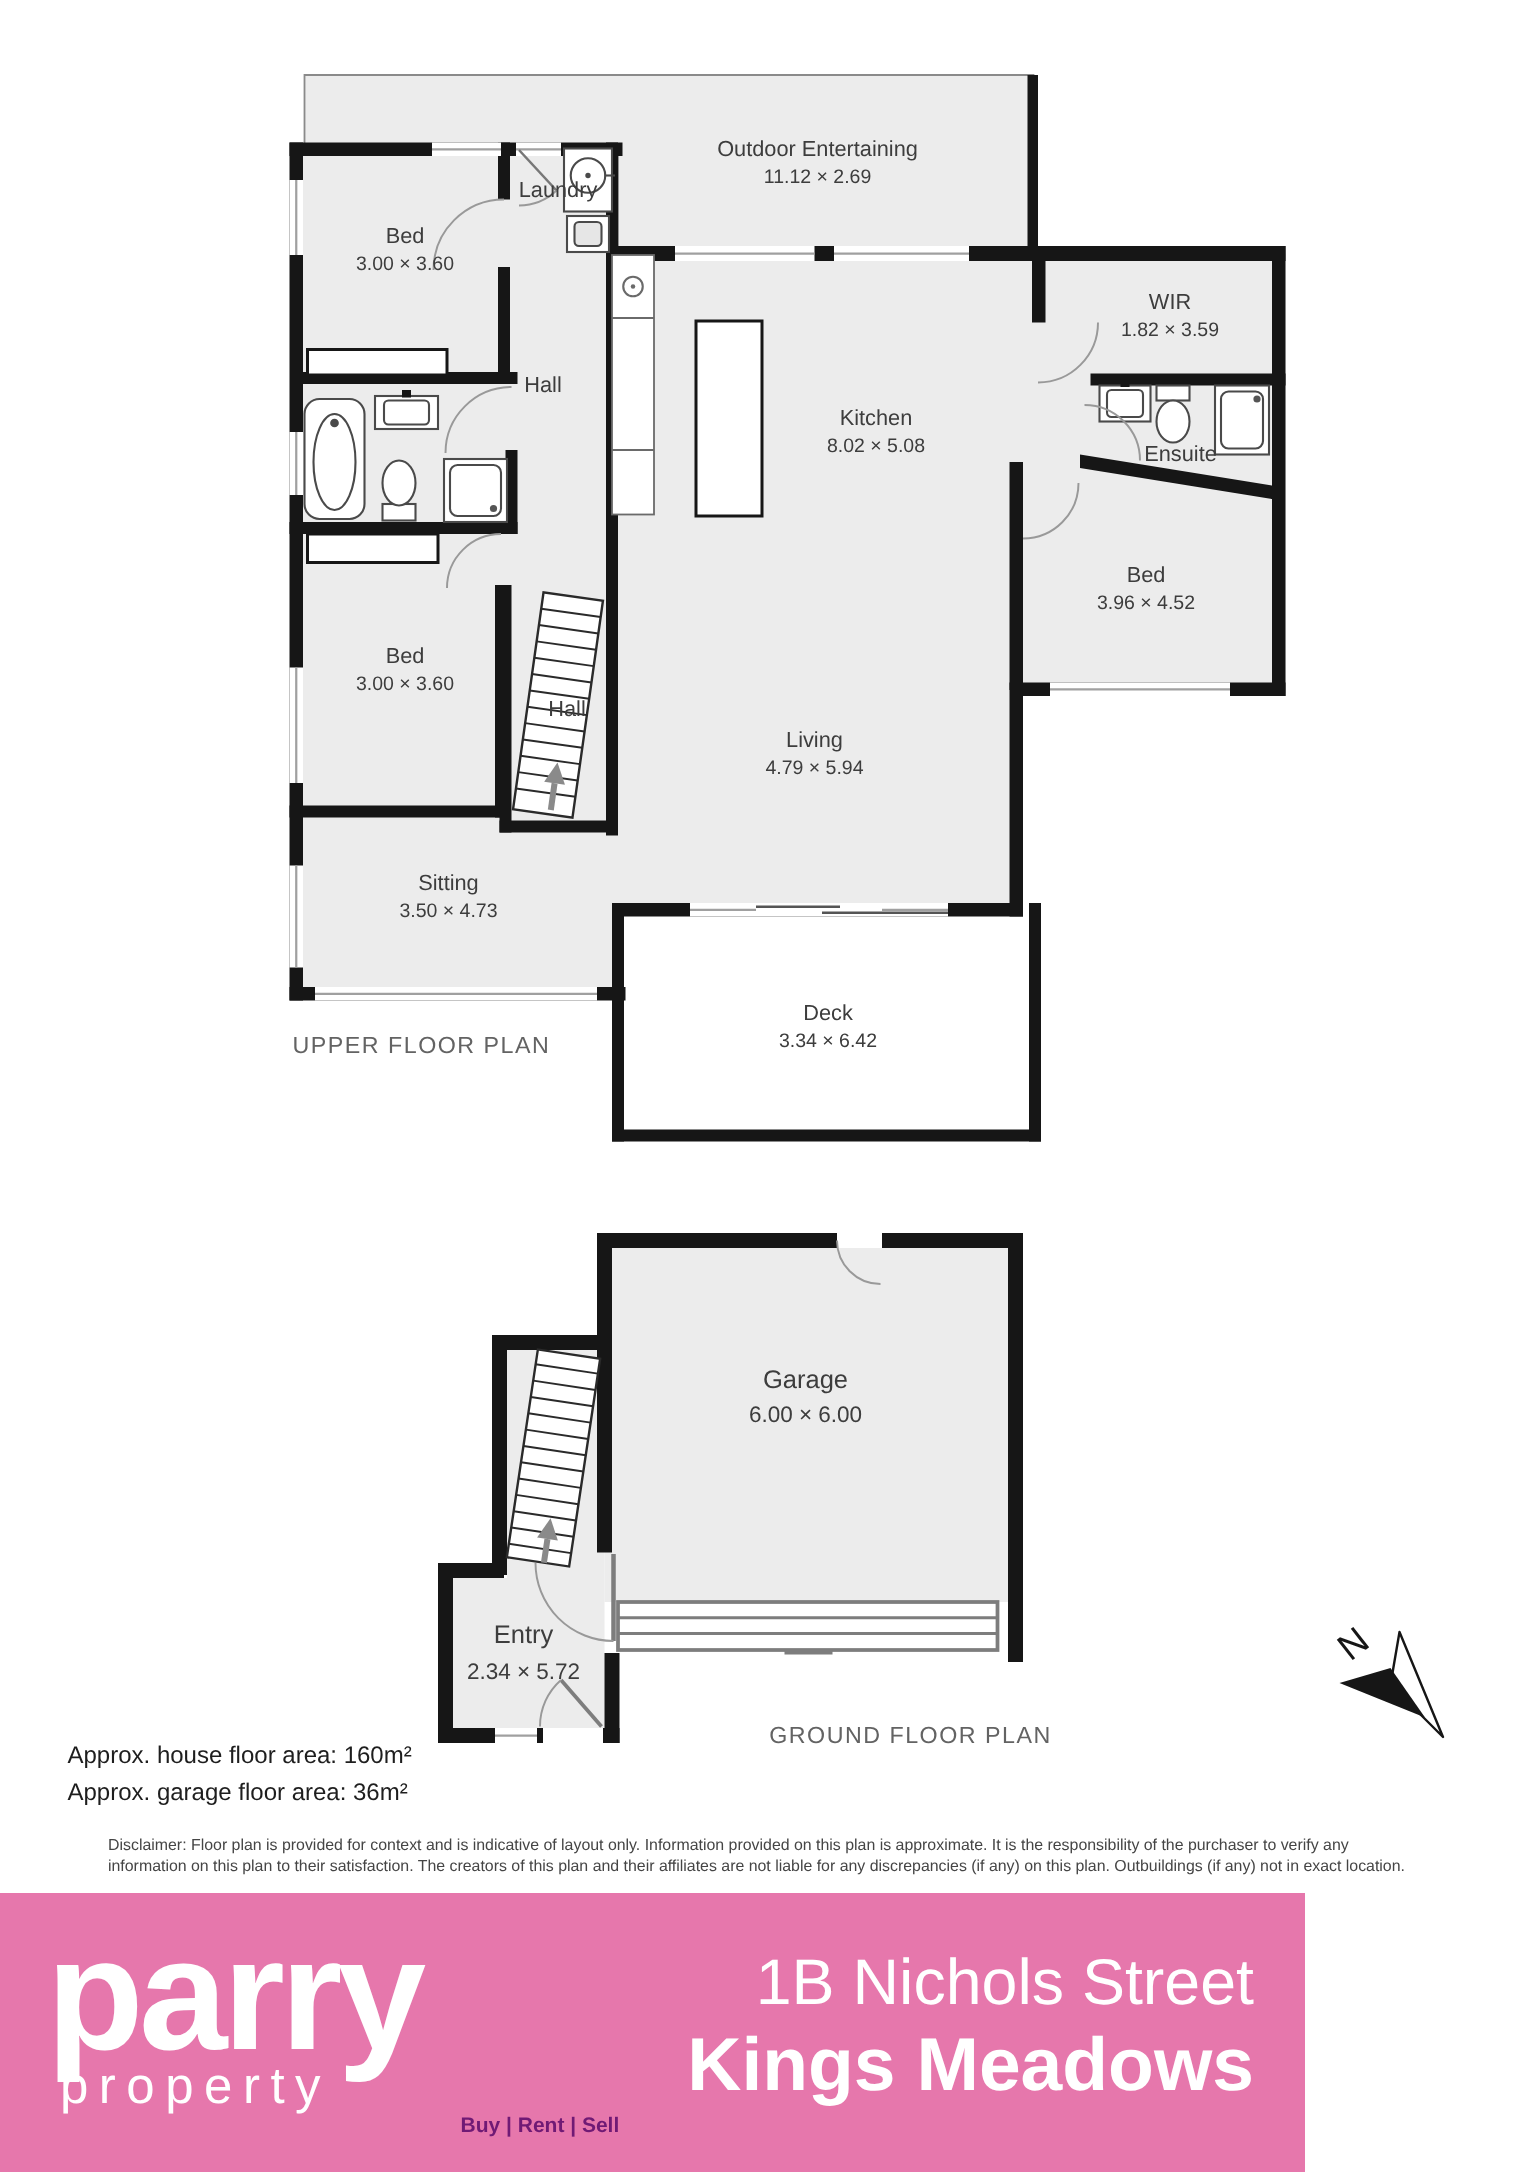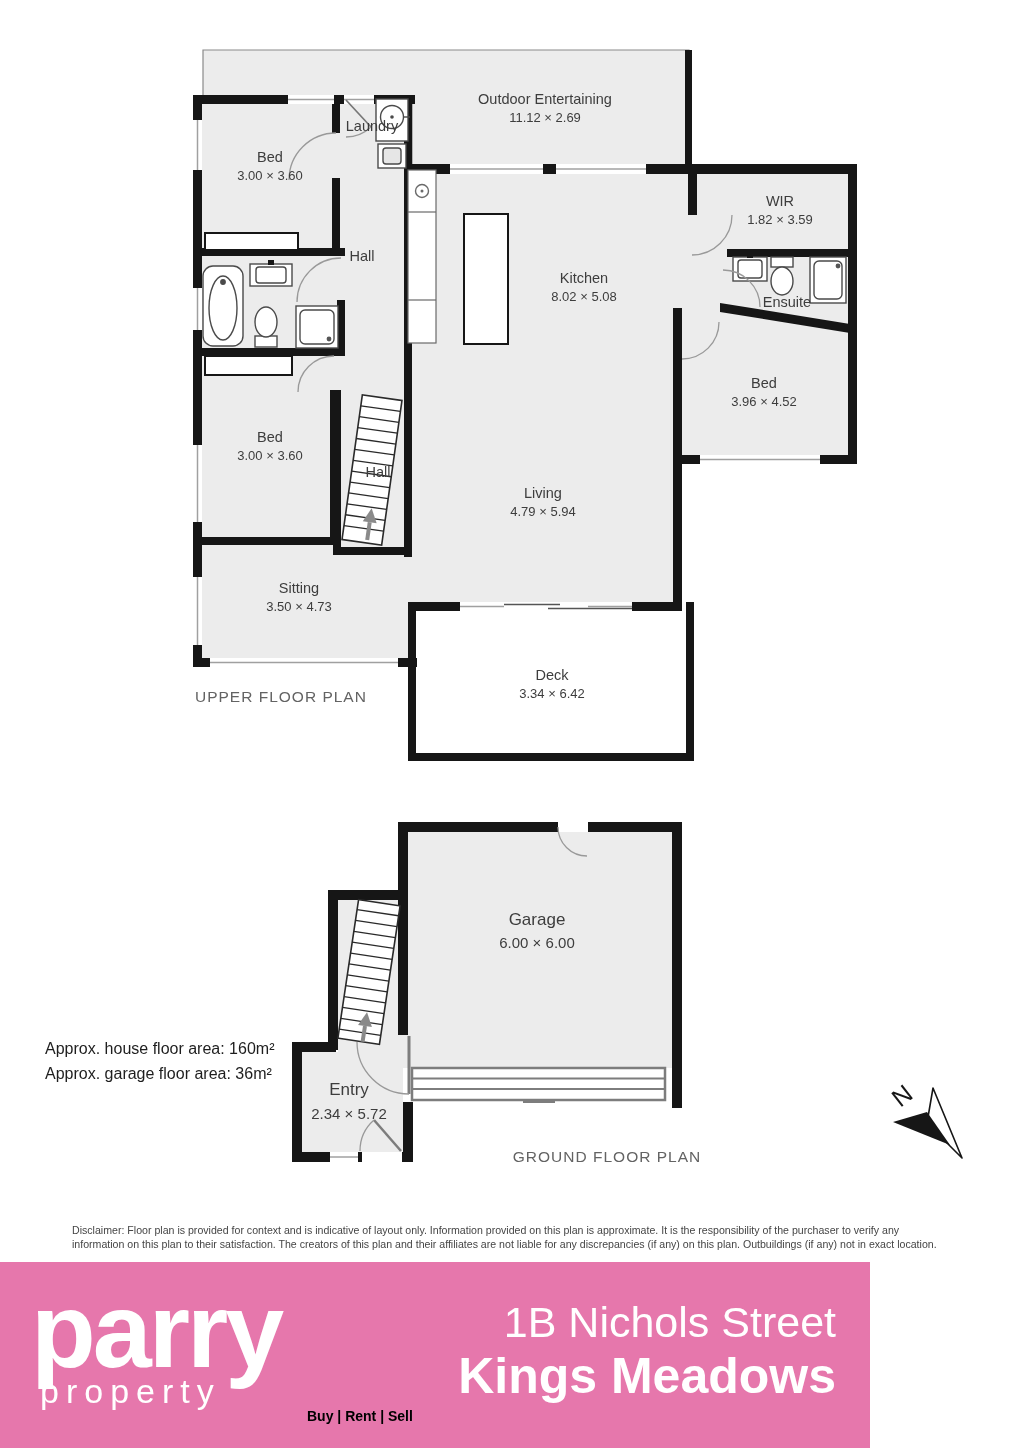--- a/index.html
+++ b/index.html
@@ -5,28 +5,28 @@
   html,body{margin:0;padding:0;background:#fff;}
   .page{position:relative;width:1024px;height:1448px;background:#ffffff;overflow:hidden;
         font-family:"Liberation Sans","DejaVu Sans",sans-serif;}
   .plan-svg{position:absolute;left:0;top:0;}
   svg text{font-family:"Liberation Sans","DejaVu Sans",sans-serif;}
   .room-name{font-size:14.5px;fill:#3d3d3d;}
   .room-dims{font-size:13px;fill:#3d3d3d;}
   .room-name-lg{font-size:17px;fill:#3d3d3d;}
   .room-dims-lg{font-size:15px;fill:#3d3d3d;}
   .plan-title{font-size:15.5px;fill:#636363;letter-spacing:1px;}
-  .areas{position:absolute;left:45px;top:1036px;color:#1e1e1e;font-size:16px;line-height:25px;}
+  .areas{position:absolute;left:45px;top:1158px;color:#1e1e1e;font-size:16px;line-height:25px;}
   .areas .total{font-weight:bold;font-size:16.5px;margin-top:6px;}
   .disclaimer{position:absolute;left:72px;top:1224px;width:880px;text-align:left;
               color:#454545;font-size:10.6px;line-height:13.5px;}
   .footer{position:absolute;left:0;top:1262px;width:870px;height:186px;background:#e677ac;color:#fff;}
   .brand-name{position:absolute;left:31px;top:2px;font-size:106px;font-weight:bold;letter-spacing:-3px;line-height:1.25;}
   .brand-sub{position:absolute;left:40px;top:112px;font-size:34px;font-weight:300;letter-spacing:7px;line-height:1;}
-  .tagline{position:absolute;left:307px;top:146px;font-size:14px;font-weight:600;color:#000000;}
+  .tagline{position:absolute;left:307px;top:146px;font-size:14px;font-weight:600;color:#701a75;}
   .address{position:absolute;right:34px;top:32px;text-align:right;}
   .address-line1{font-size:43px;font-weight:400;line-height:56px;}
   .address-line2{font-size:50px;font-weight:bold;line-height:52px;}
 </style>
 </head>
 <body>
 
 <div class="page">
 
 <svg class="plan-svg" width="1024" height="1260" viewBox="0 0 1024 1260">

